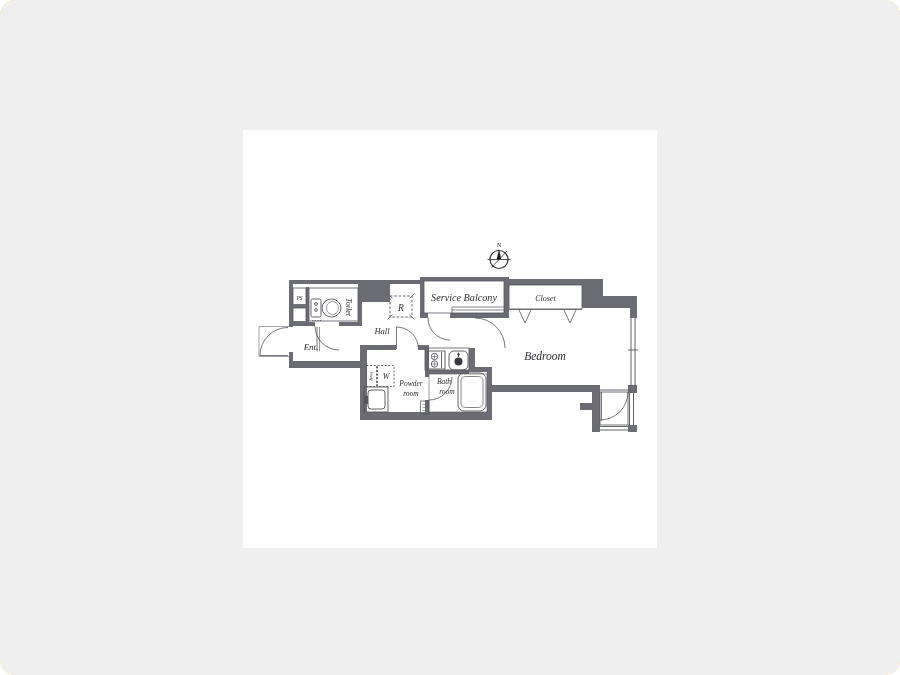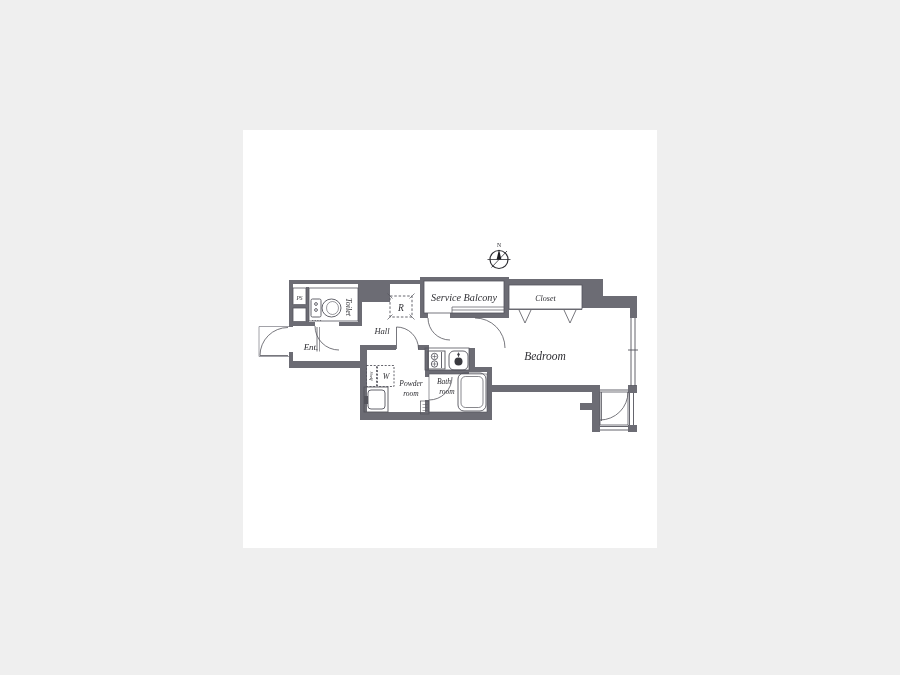--- a/index.html
+++ b/index.html
@@ -1,16 +1,16 @@
 <!DOCTYPE html>
 <html><head>
 <meta charset="utf-8">
 <style>
   html,body{margin:0;padding:0;}
-  .stage{position:relative;width:900px;height:675px;overflow:hidden;background:#fde047;}
+  .stage{position:relative;width:900px;height:675px;overflow:hidden;background:#fde047;border-radius:15px;}
   svg{position:absolute;left:0;top:0;display:block;}
   text{font-family:"Liberation Serif","DejaVu Serif",serif;fill:#2e2e33;}
   .lbl{font-style:italic;}
   .upr{font-style:normal;}
 </style>
 </head>
 <body>
 
 <div class="stage">
 <svg width="900" height="675" viewBox="0 0 900 675">

